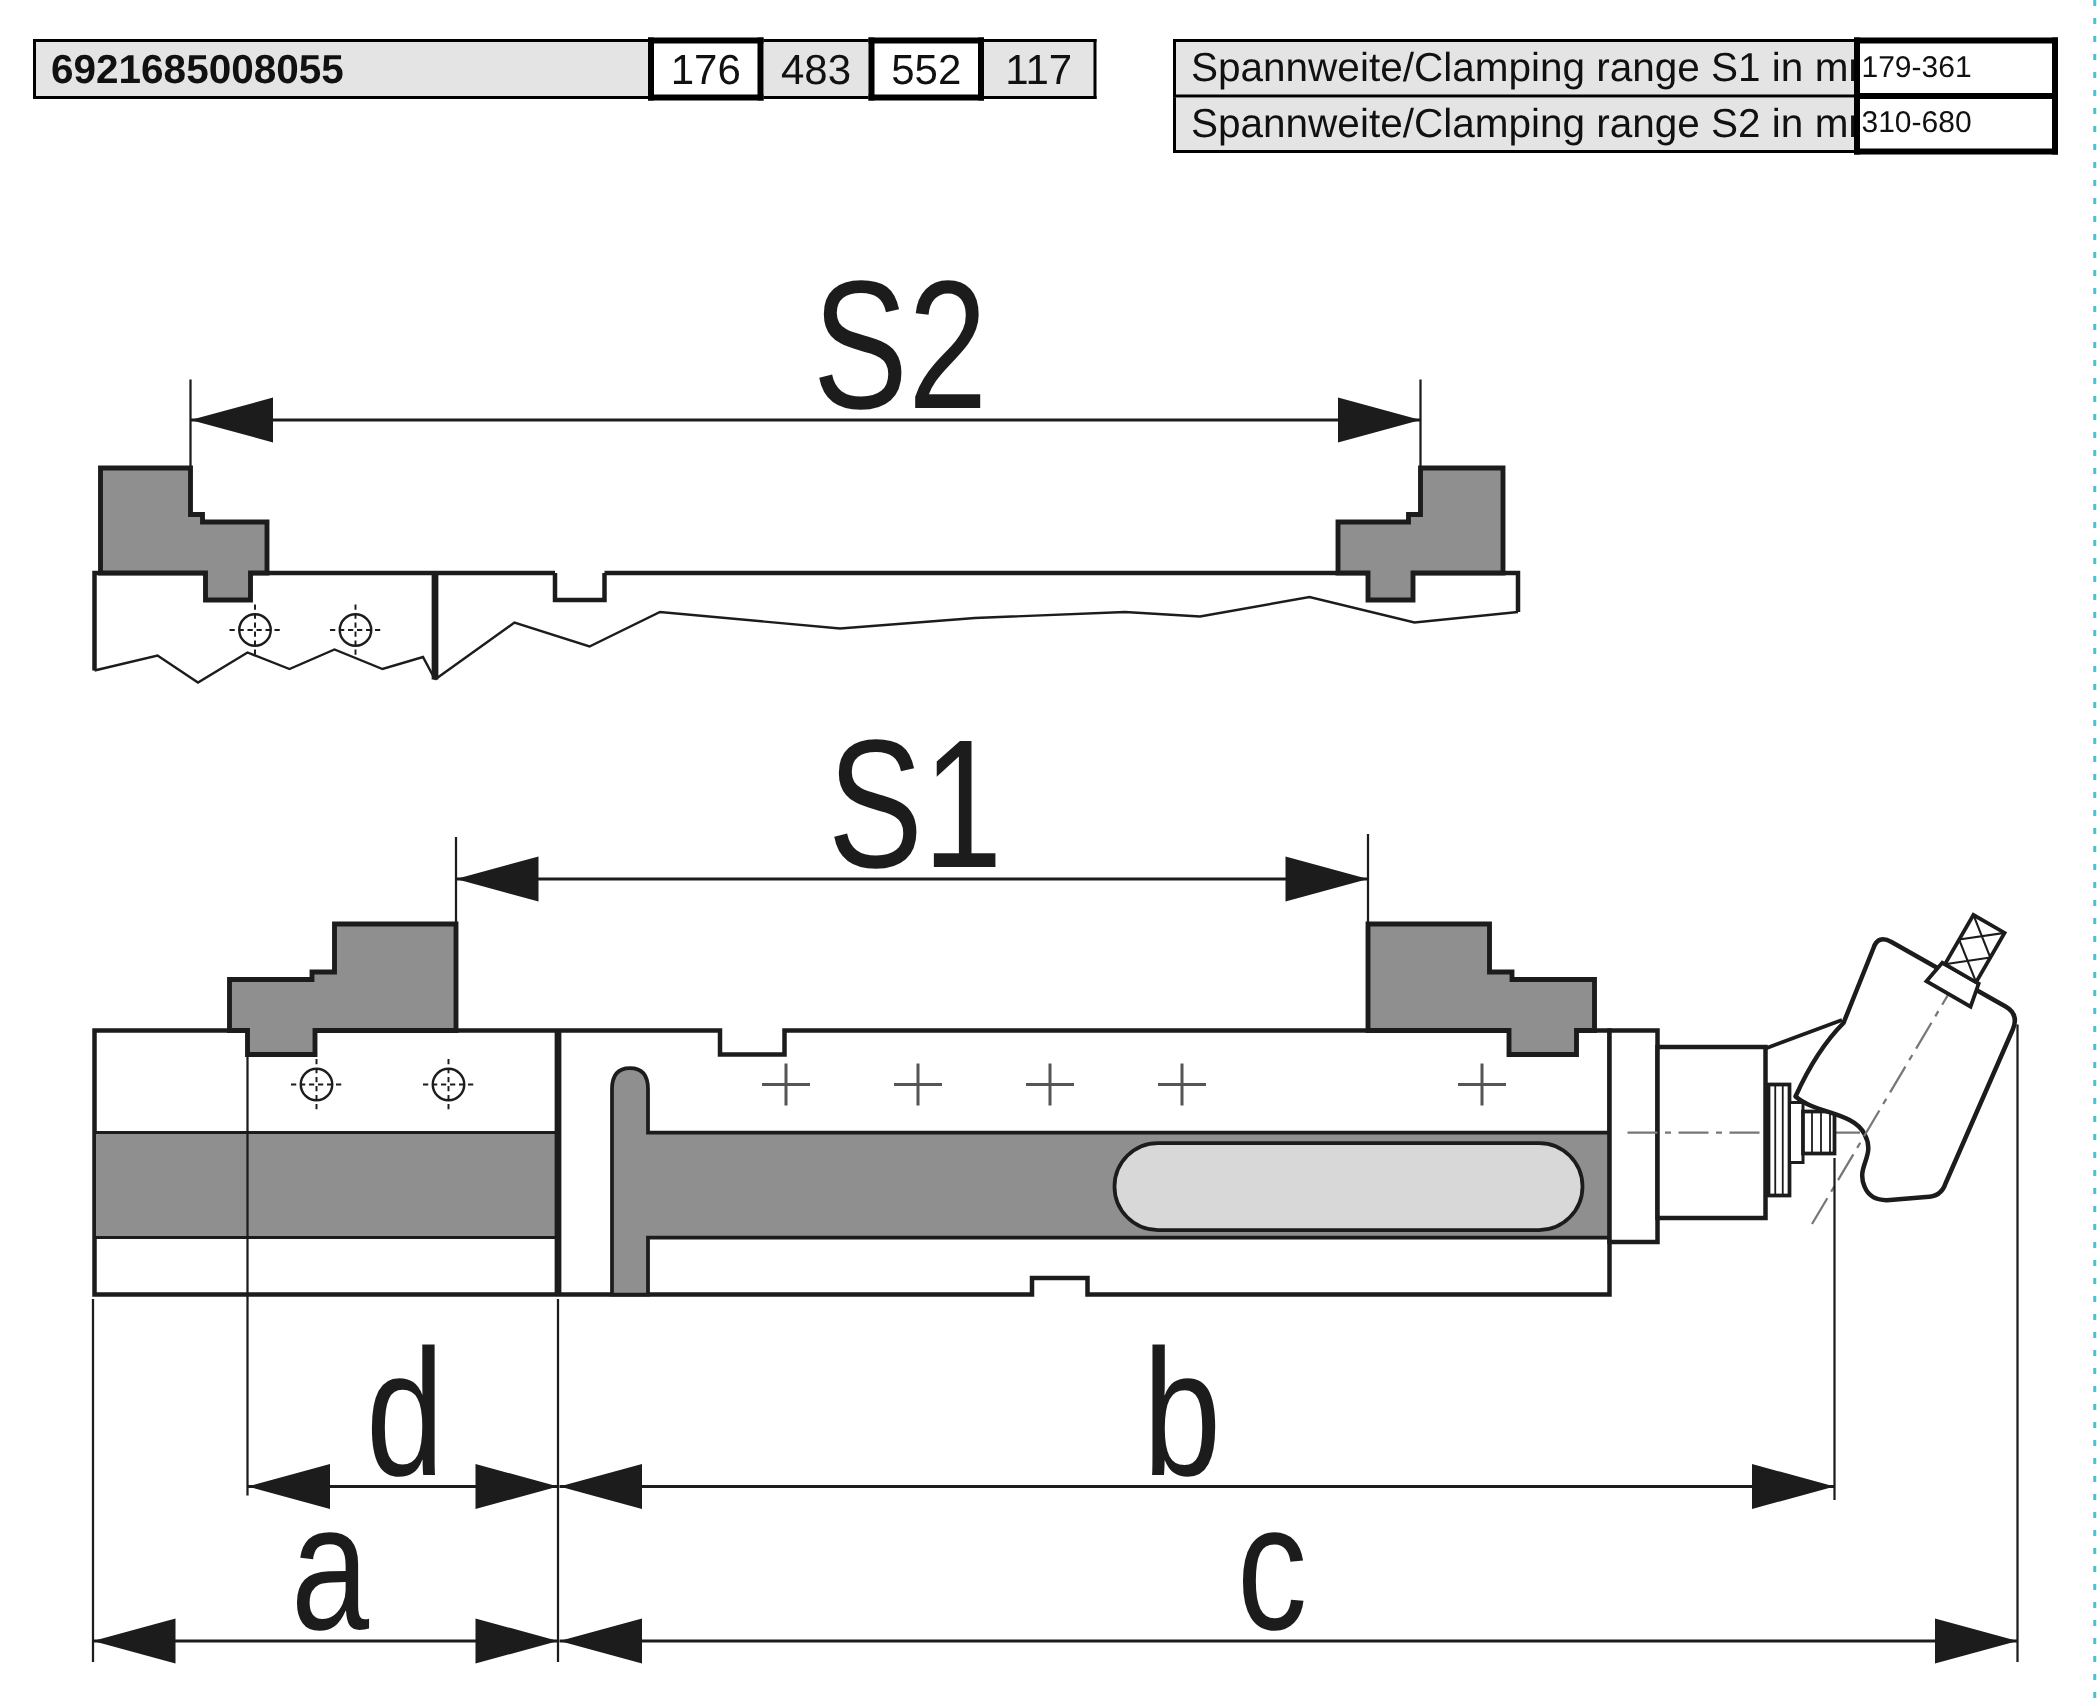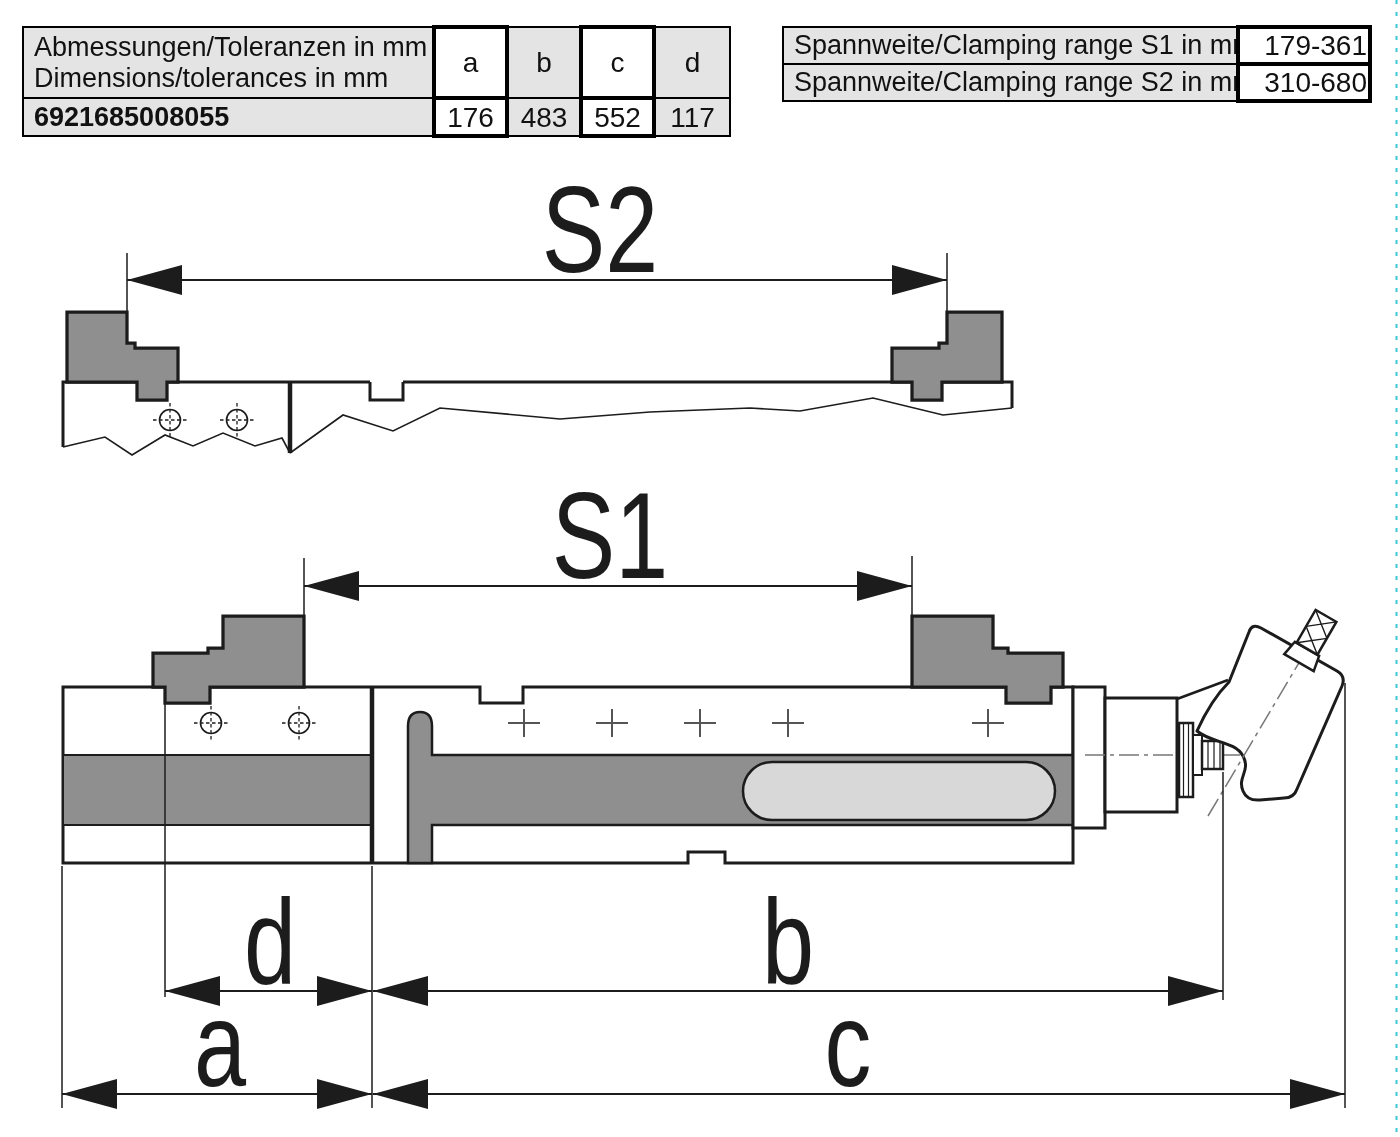--- a/index.html
+++ b/index.html
@@ -12,21 +12,21 @@
   table.t td.hl{border:4px solid #000;background:#fff;}
   table.t1{left:22px;top:25px;width:707px;}
   table.t1 td.lbl{padding-left:10px;text-align:left;}
   table.t1 tr.hdr td{height:65px;}
   table.t1 tr.val td{height:32px;}
   table.t1 td.c{text-align:center;font-size:28px;}
   table.t1 td.pn{font-weight:700;padding-left:10px;text-align:left;}
   table.t2{left:782px;top:25px;width:587px;}
   table.t2 td{height:31px;}
   table.t2 td.lbl{padding-left:10px;text-align:left;}
-  table.t2 td.c{text-align:right;font-size:28px;}
+  table.t2 td.c{text-align:left;font-size:20px;}
   
   svg.draw{position:absolute;left:0;top:0;}
   .ln{stroke:#1c1c1c;fill:none;}
   .fillw{fill:#fff;stroke:#1c1c1c;}
   .gray{fill:#8f8f8f;stroke:#1c1c1c;}
   .dimtxt{font-family:"Liberation Sans",sans-serif;fill:#1c1c1c;}
 </style>
 </head>
 <body>
 
@@ -34,30 +34,20 @@
 
   <table class="t t1">
     <colgroup>
         <col style="width:411px">
         <col style="width:73px">
         <col style="width:74px">
         <col style="width:73px">
         <col style="width:76px">
       </colgroup>
     <tbody>
-        <tr class="hdr">
-      <td class="lbl">
-        <div>Abmessungen/Toleranzen in mm</div>
-        <div>Dimensions/tolerances in mm</div>
-      </td>
-      <td class="c hl">a</td>
-      <td class="c">b</td>
-      <td class="c hl">c</td>
-      <td class="c">d</td>
-    </tr>
     <tr class="val">
       <td class="pn">6921685008055</td>
       <td class="c hl">176</td>
       <td class="c">483</td>
       <td class="c hl">552</td>
       <td class="c">117</td>
     </tr>
   </tbody>
     </table>
 

